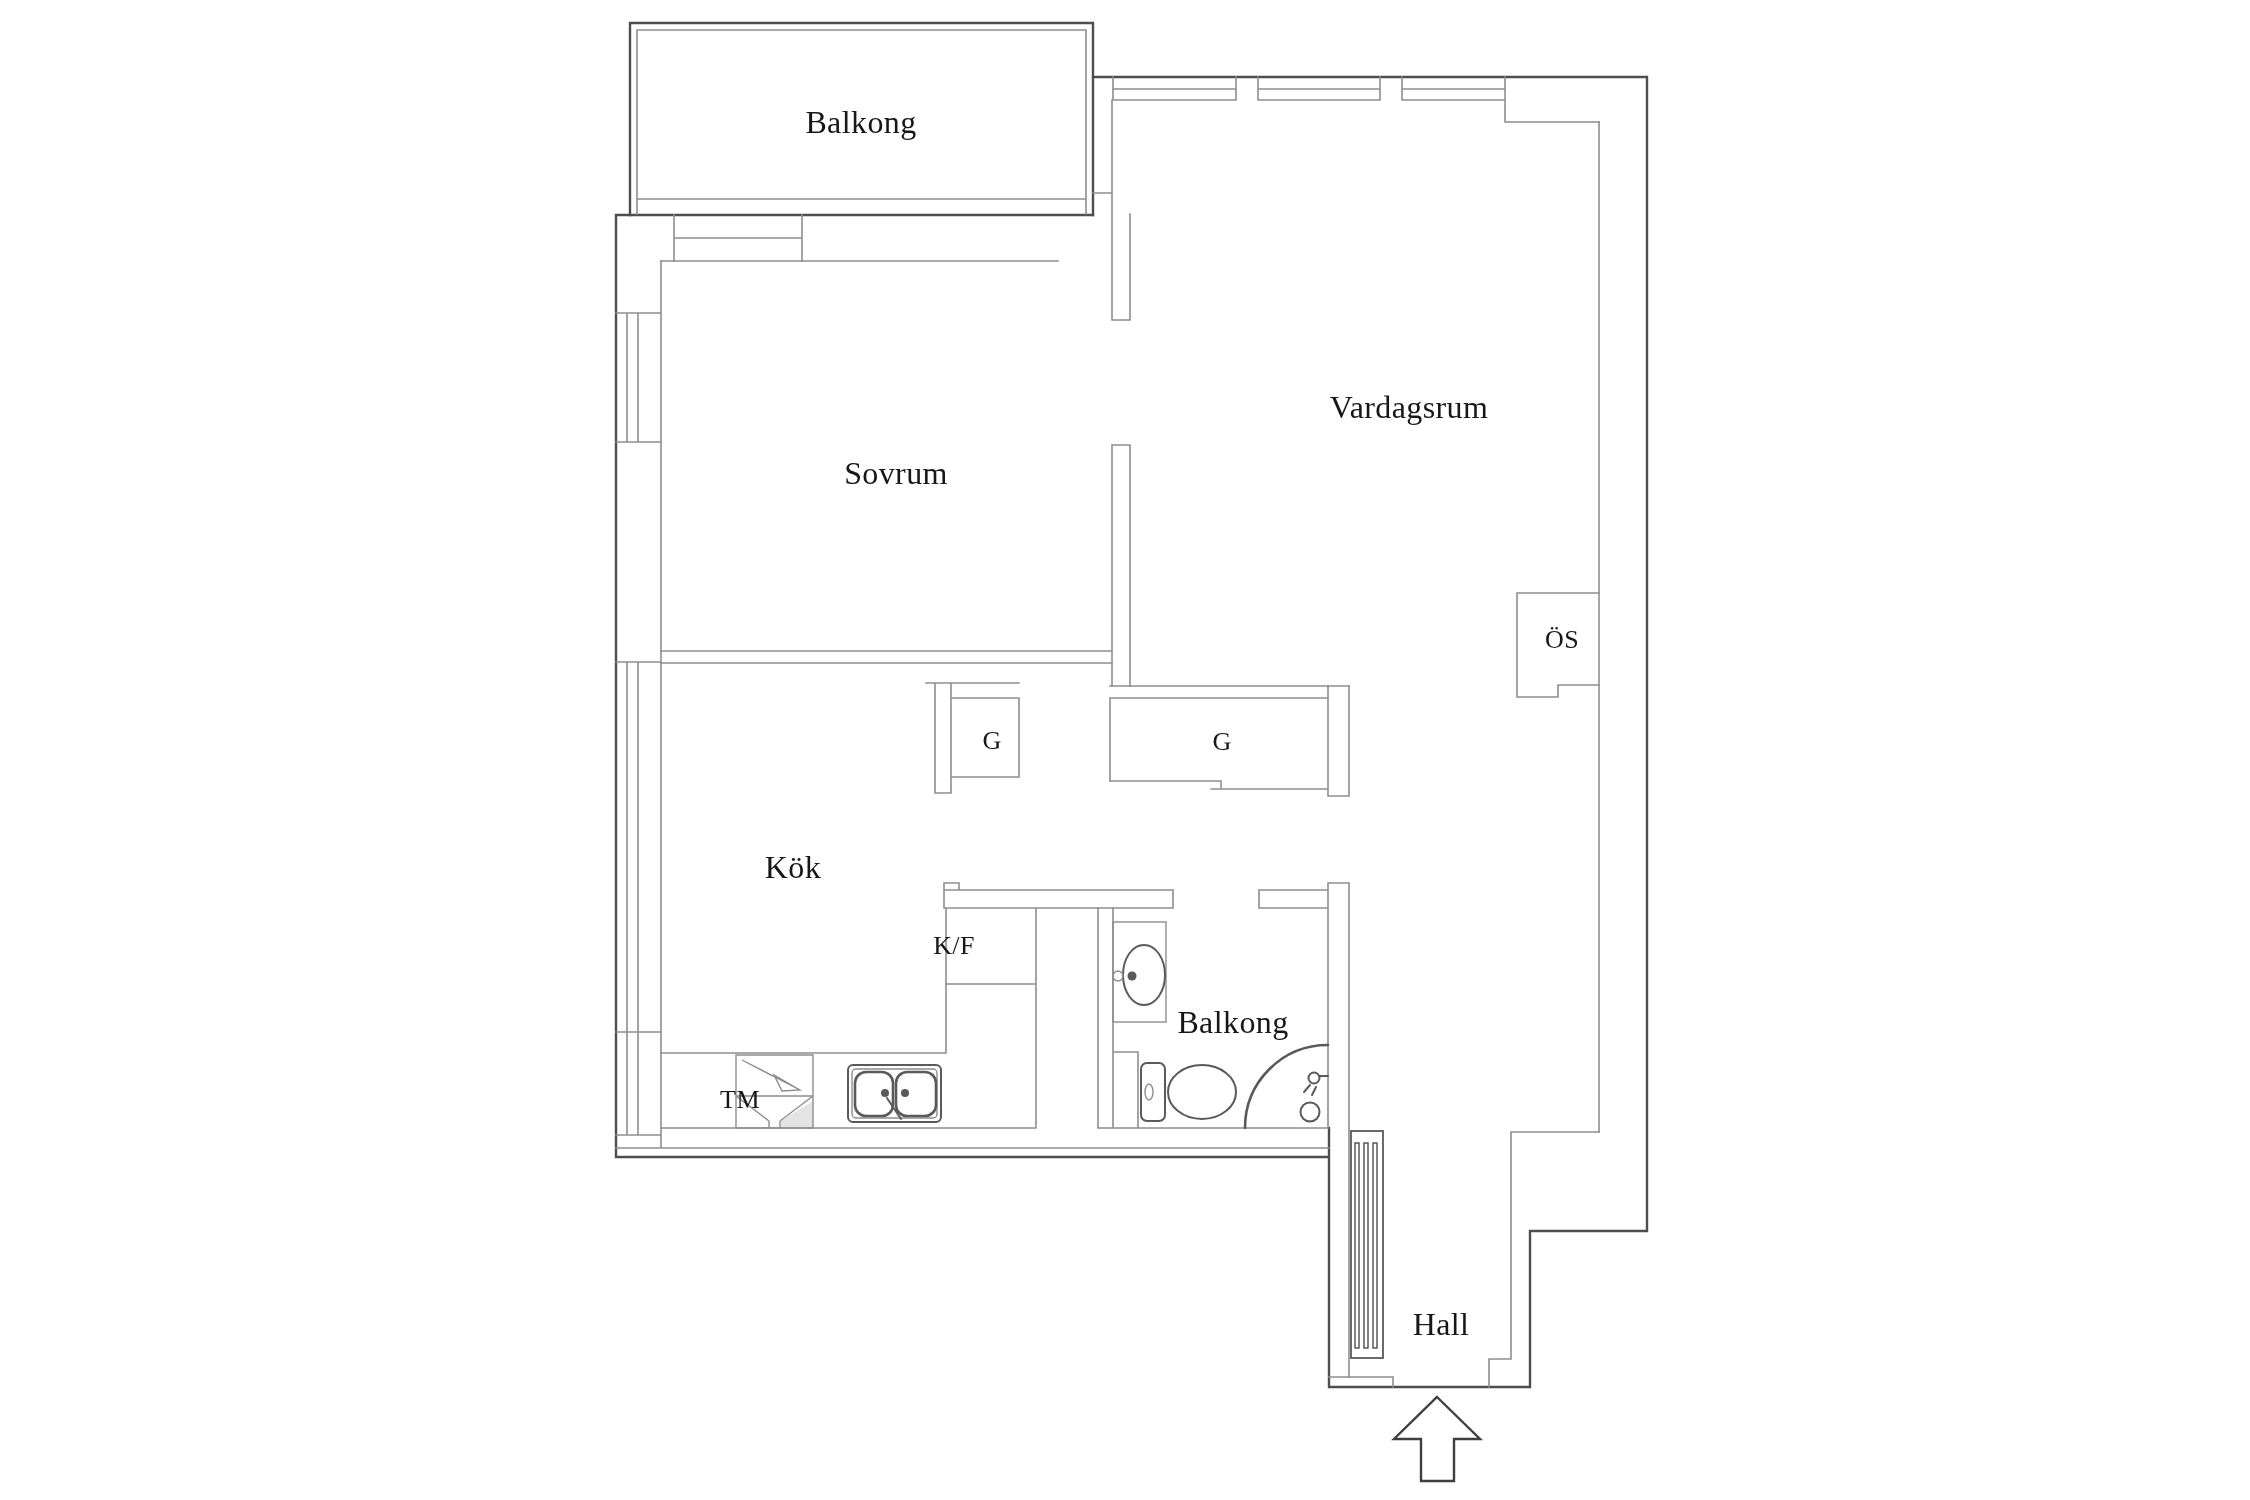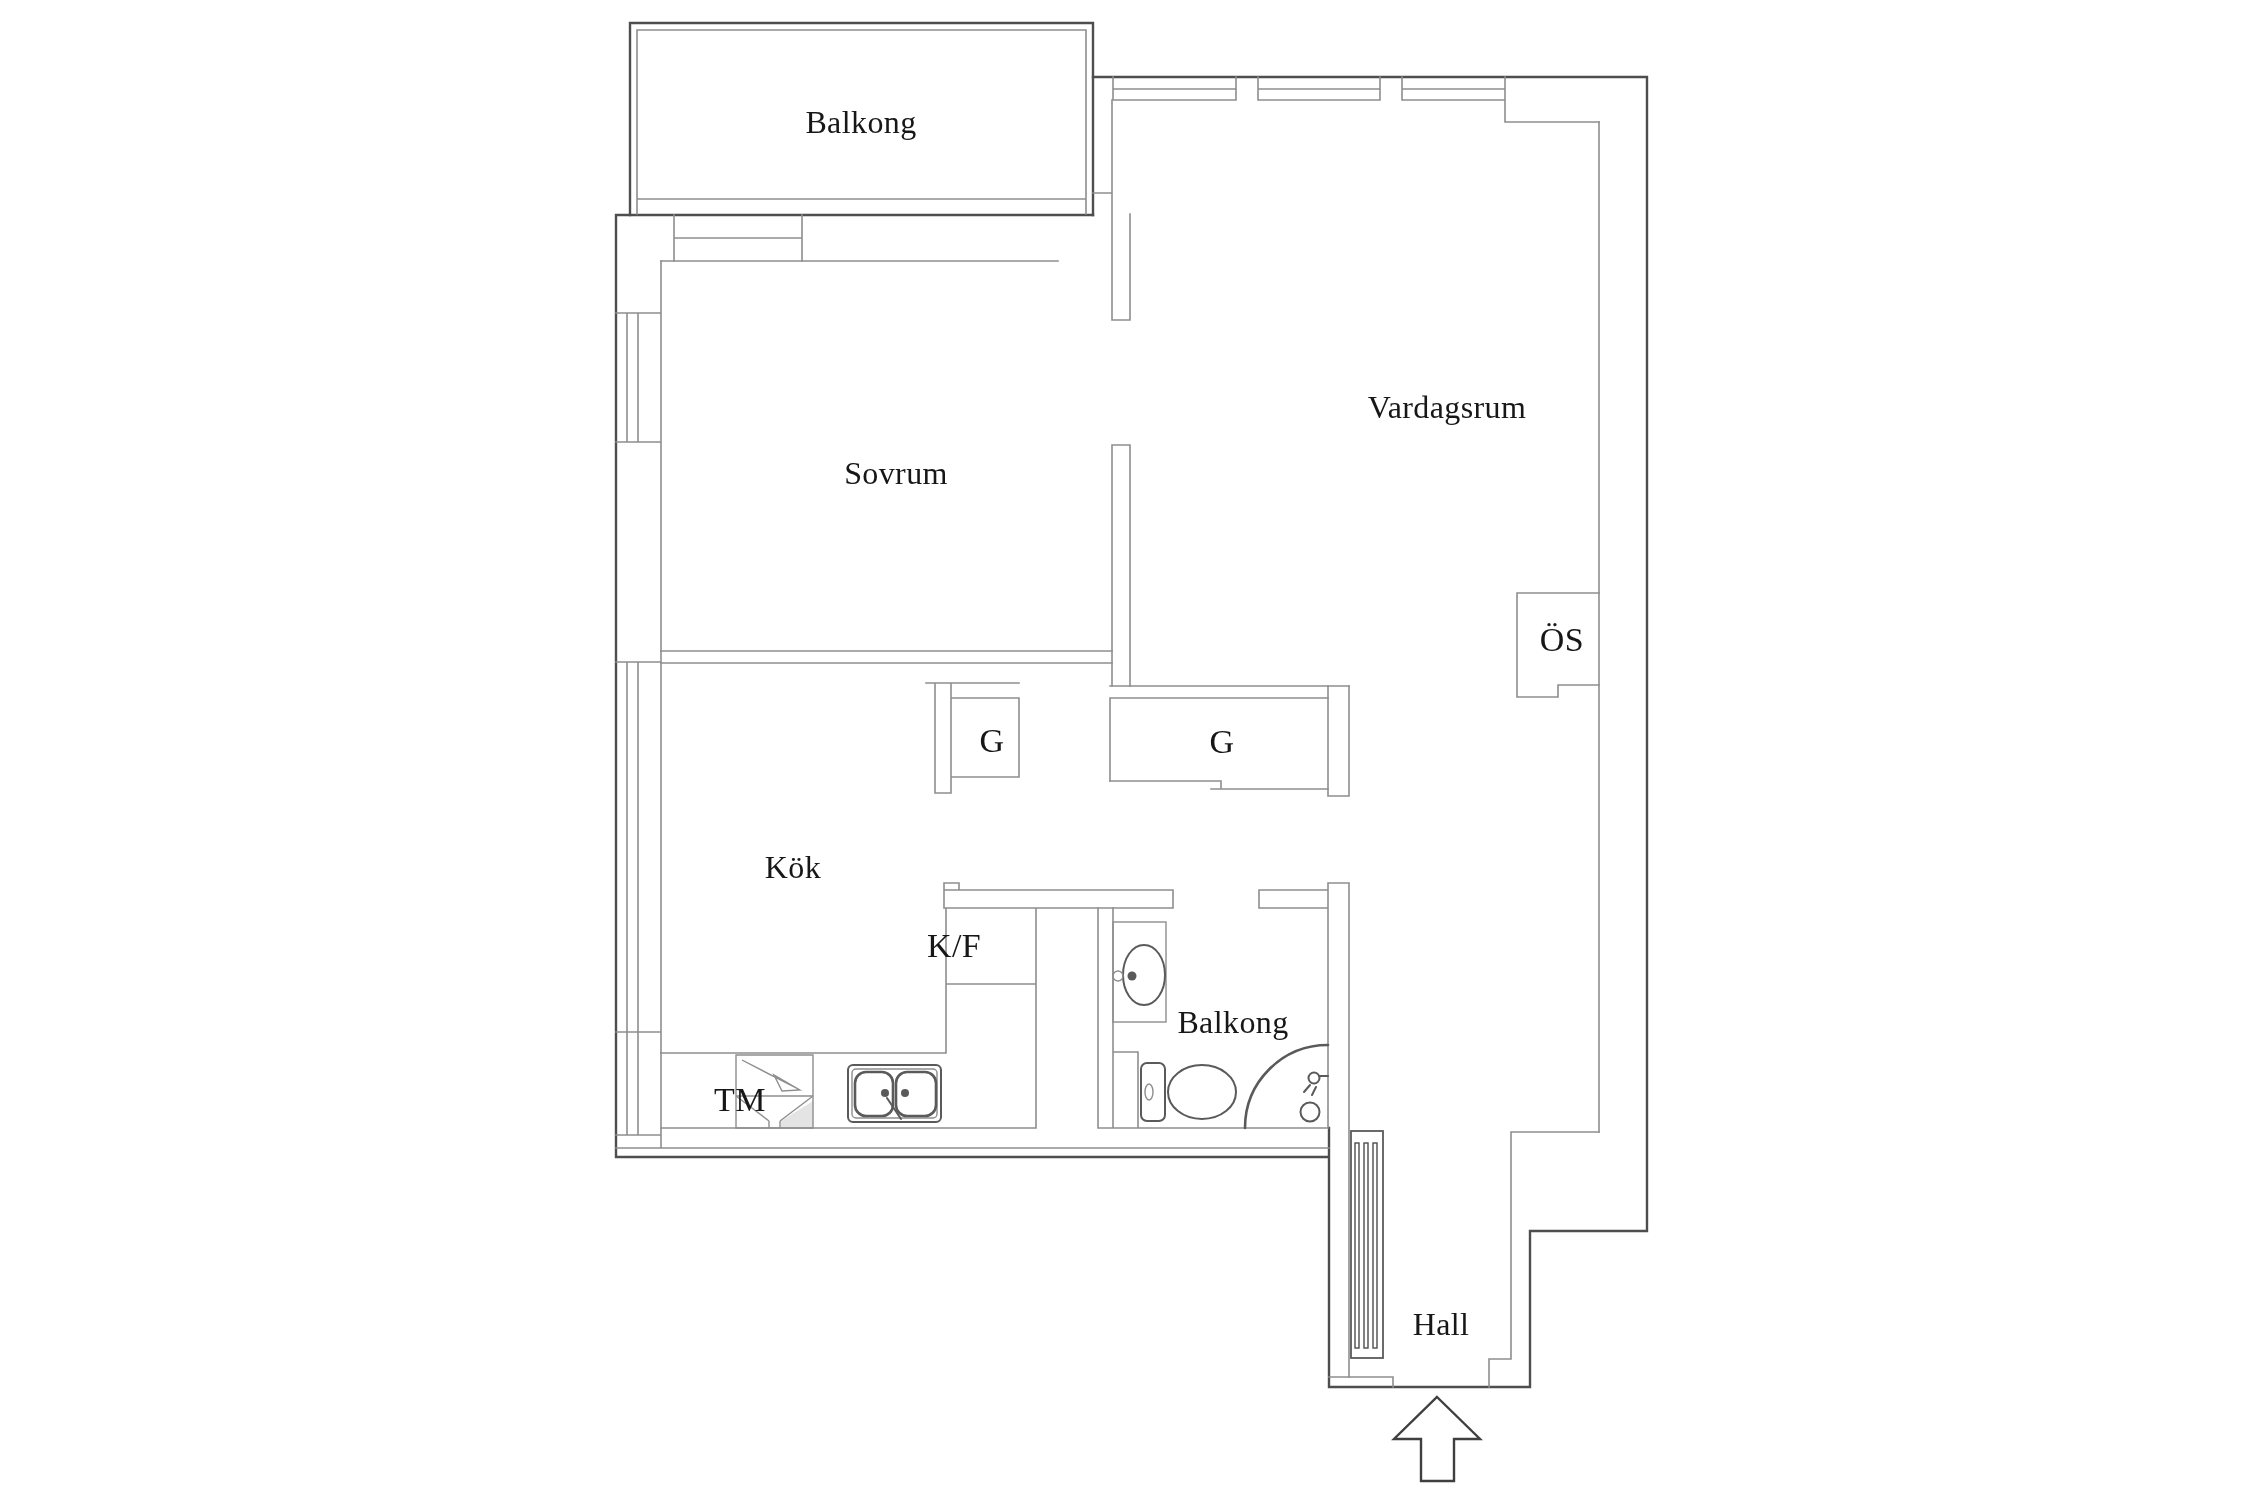--- a/index.html
+++ b/index.html
@@ -11,21 +11,21 @@
         font-family:"Liberation Serif","DejaVu Serif",serif;margin-left:6px;}
   .plan svg{position:absolute;left:0;top:0;}
   .wd{stroke:var(--wall_dark);stroke-width:2.4;fill:none;stroke-linecap:square;}
   .wl{stroke:var(--wall_light);stroke-width:1.6;fill:none;stroke-linecap:square;}
   .fx{stroke:var(--fixture);stroke-width:2;fill:none;stroke-linecap:round;}
   .fxthin{stroke:var(--wall_light);stroke-width:1.4;fill:none;}
   .fxfill{fill:var(--fixture);stroke:none;}
   .shade{fill:var(--shade);stroke:none;}
   .lbl{position:absolute;transform:translate(-50%,-50%);font-size:32px;color:var(--text);
        white-space:nowrap;letter-spacing:.4px;}
-  .lbl.small{font-size:34px;}
+  .lbl.small{font-size:26px;}
 </style>
 </head>
 <body>
 
 <div class="plan">
   <svg width="2250" height="1500" viewBox="0 0 2250 1500">
 
     <g>
       <path class="wd" d="M1087,77 H1641 V1231 H1524 V1387 H1323 V1128
                            M610,215 H1087
@@ -155,21 +155,21 @@
       <rect class="fxthin" x="1367" y="1143" width="4" height="205" style="stroke:#4e4e4e"></rect>
     </g>
 
     <g>
       <path d="M1431,1397 L1474,1439 L1448,1439 L1448,1481 L1415,1481 L1415,1439 L1388,1439 Z" style="fill:#ffffff;stroke:#3f3f3f;stroke-width:2.4;stroke-linejoin:miter;"></path>
     </g>
   </svg>
 
   <div class="lbl" style="left:855px;top:122px">Balkong</div>
   <div class="lbl" style="left:890px;top:473px">Sovrum</div>
-  <div class="lbl" style="left:1441px;top:407px">Vardagsrum</div>
+  <div class="lbl" style="left:1403px;top:407px">Vardagsrum</div>
   <div class="lbl" style="left:787px;top:867px">Kök</div>
   <div class="lbl" style="left:1227px;top:1022px">Balkong</div>
   <div class="lbl" style="left:1435px;top:1324px">Hall</div>
 
   <div class="lbl small" style="left:1556px;top:640px">ÖS</div>
   <div class="lbl small" style="left:986px;top:741px">G</div>
   <div class="lbl small" style="left:1216px;top:742px">G</div>
   <div class="lbl small" style="left:948px;top:946px">K/F</div>
   <div class="lbl small" style="left:734px;top:1100px">TM</div>
 </div>

